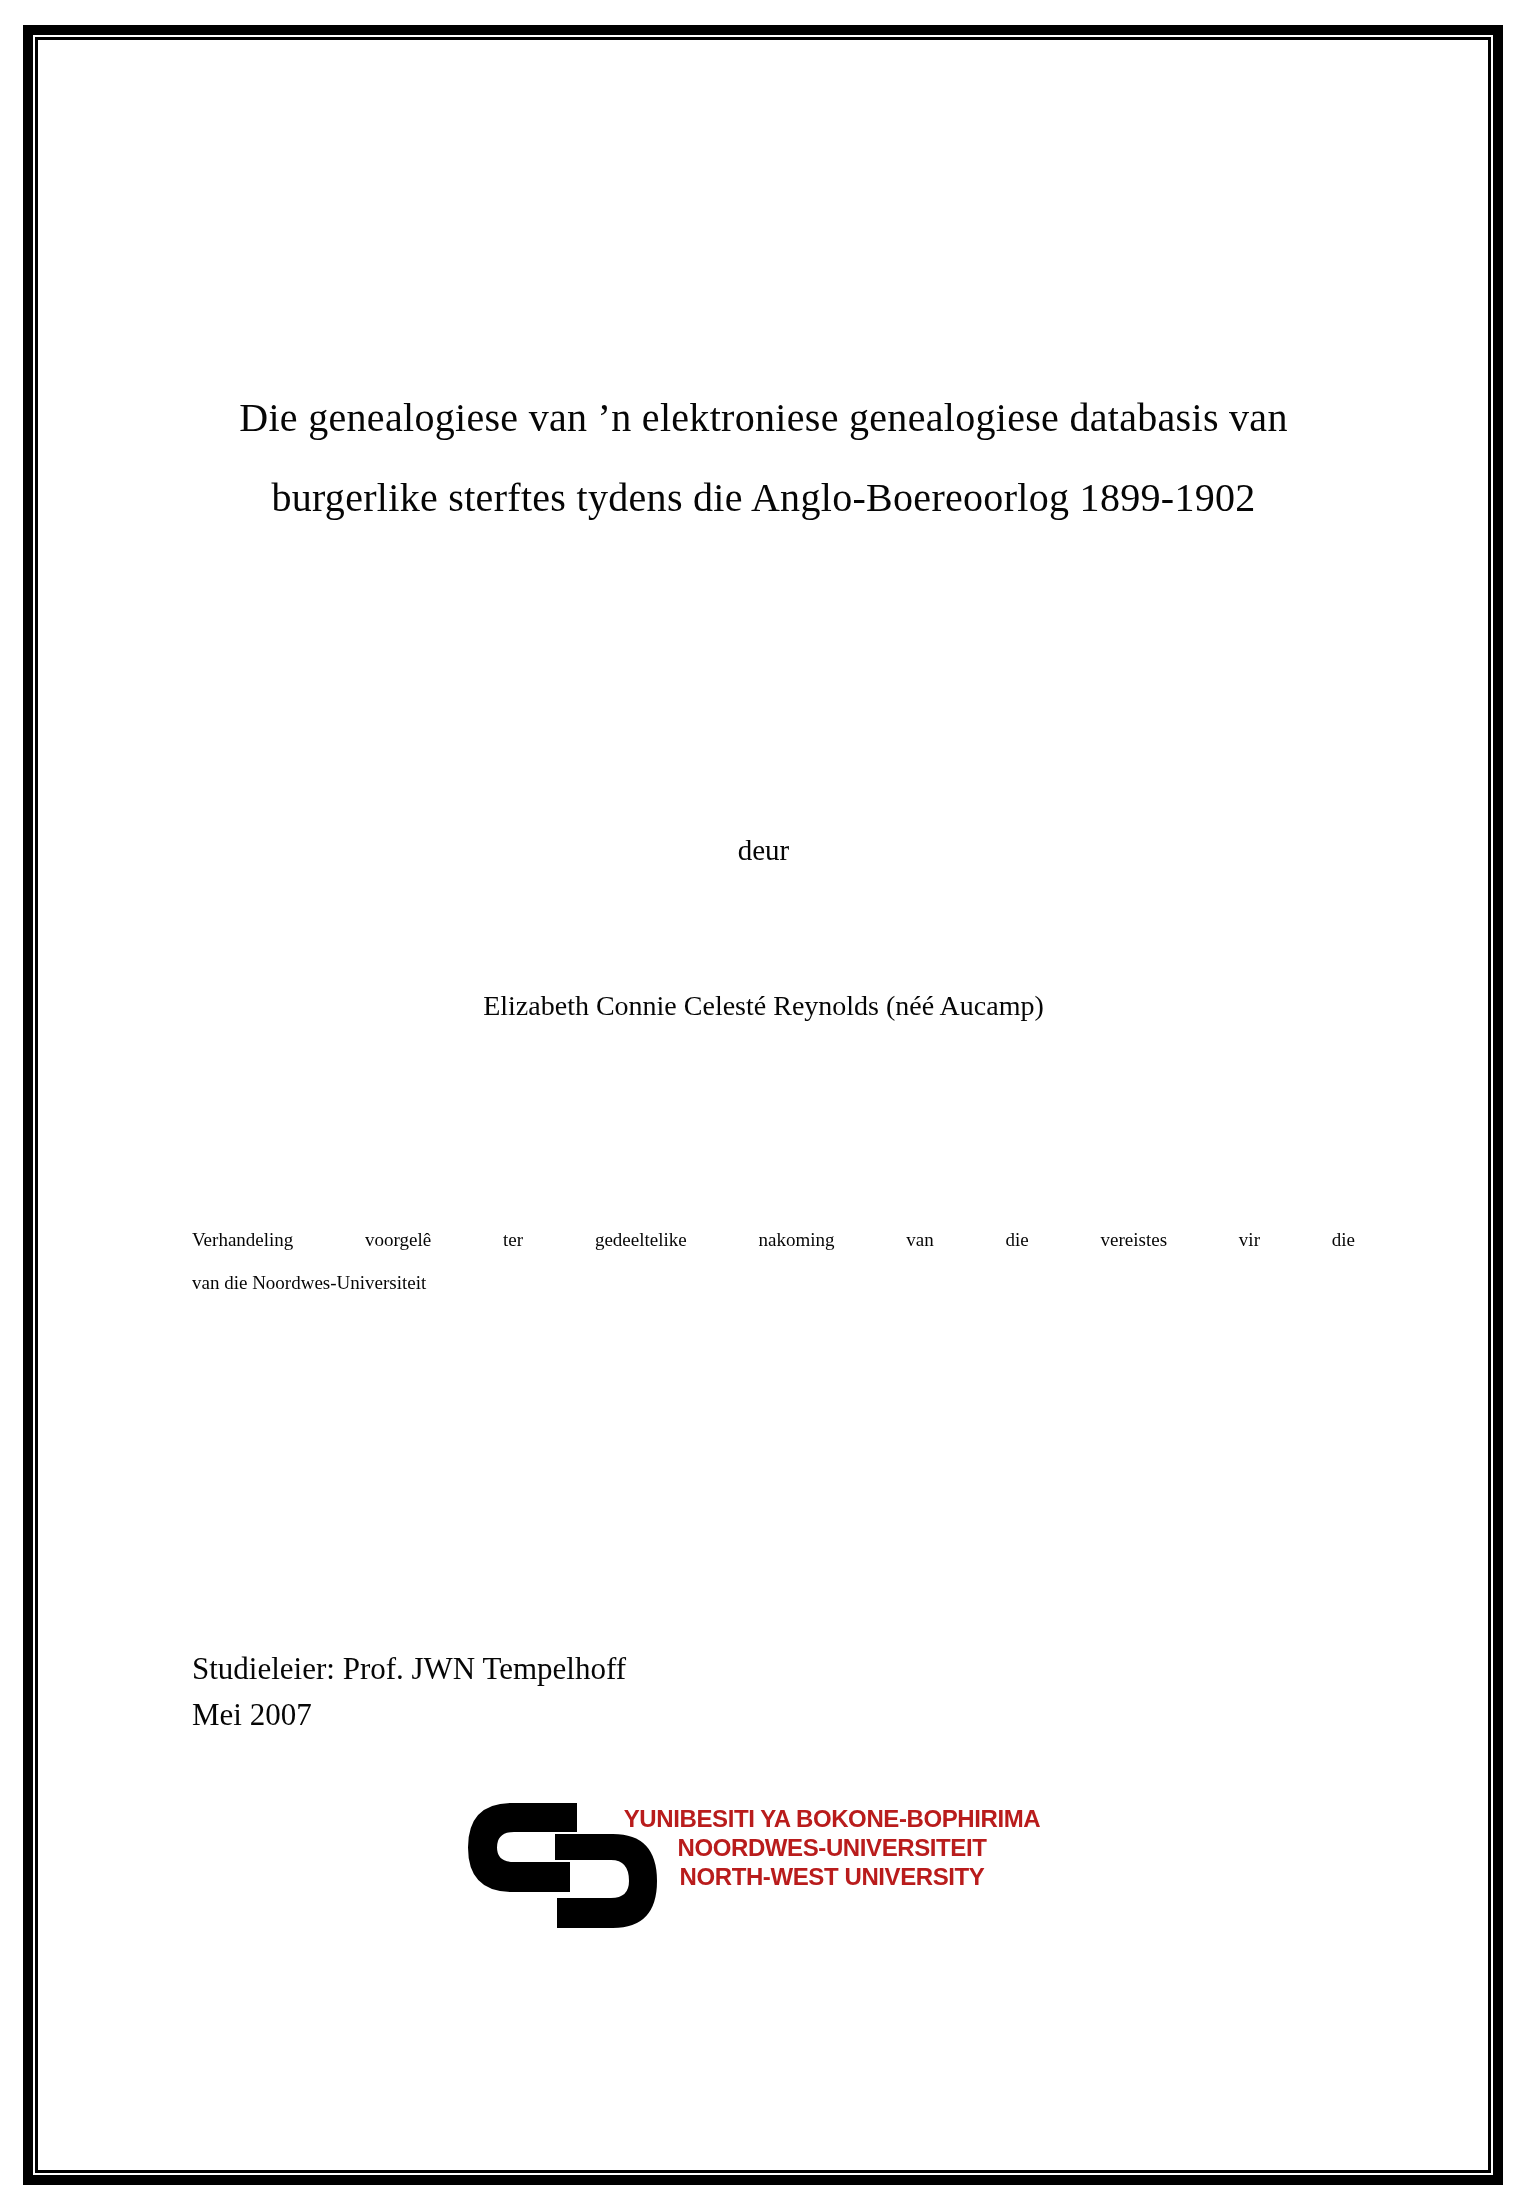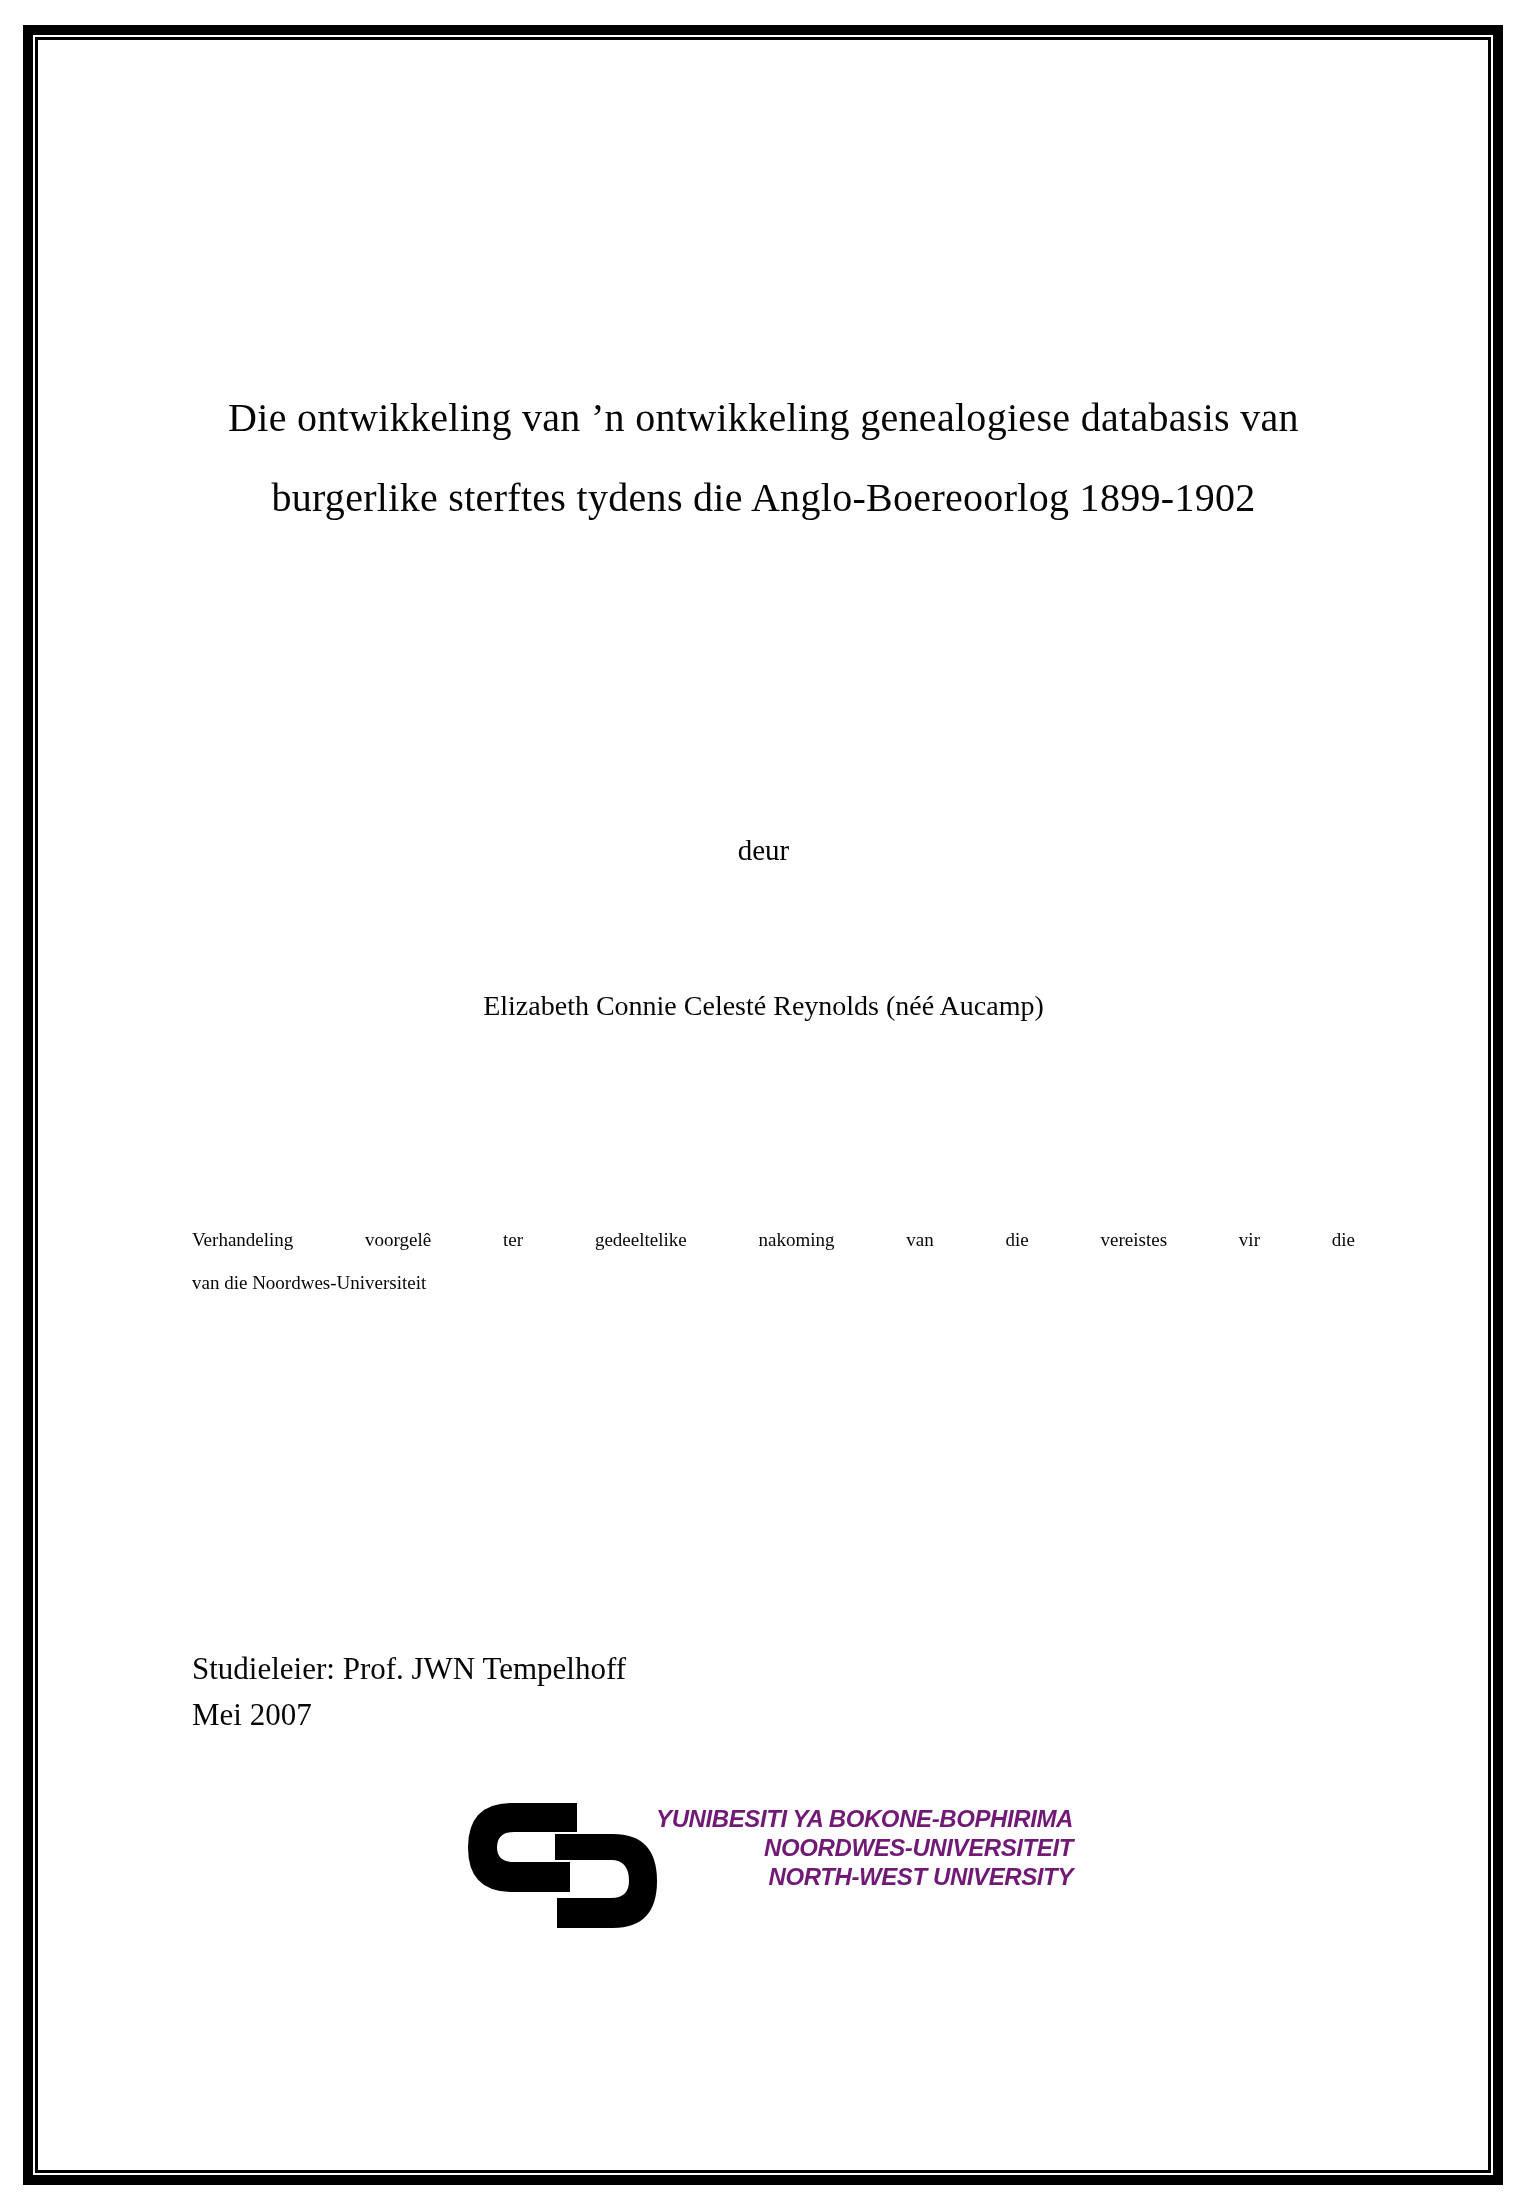--- a/index.html
+++ b/index.html
@@ -91,40 +91,39 @@
     left: 0;
     top: 2px;
     width: 189px;
     height: 125px;
   }
   .logo-text {
     position: absolute;
     left: 123px;
     top: 3px;
     width: 482px;
-    text-align: right;
+    text-align: center;
     font-family: "Liberation Sans", sans-serif;
     font-weight: 700;
     font-size: 24px;
     line-height: 29px;
     letter-spacing: -0.4px;
     white-space: nowrap;
-    color: #701a75;
-    font-style: italic;
+    color: #b91c1c;
   }
 </style>
 </head>
 <body>
 
 <div class="frame">
   <div class="frame-inner"></div>
 </div>
 
 <div class="center title">
-  <div>Die ontwikkeling van ’n ontwikkeling genealogiese databasis van</div>
+  <div>Die genealogiese van ’n elektroniese genealogiese databasis van</div>
   <div>burgerlike sterftes tydens die Anglo-Boereoorlog 1899-1902</div>
 </div>
 
 <div class="center byline">deur</div>
 
 <div class="center author">Elizabeth Connie Celesté Reynolds (néé Aucamp)</div>
 
 <div class="descr">
   <div class="justified">Verhandeling voorgelê ter gedeeltelike nakoming van die vereistes vir die</div>
   <div>van die Noordwes-Universiteit</div>

